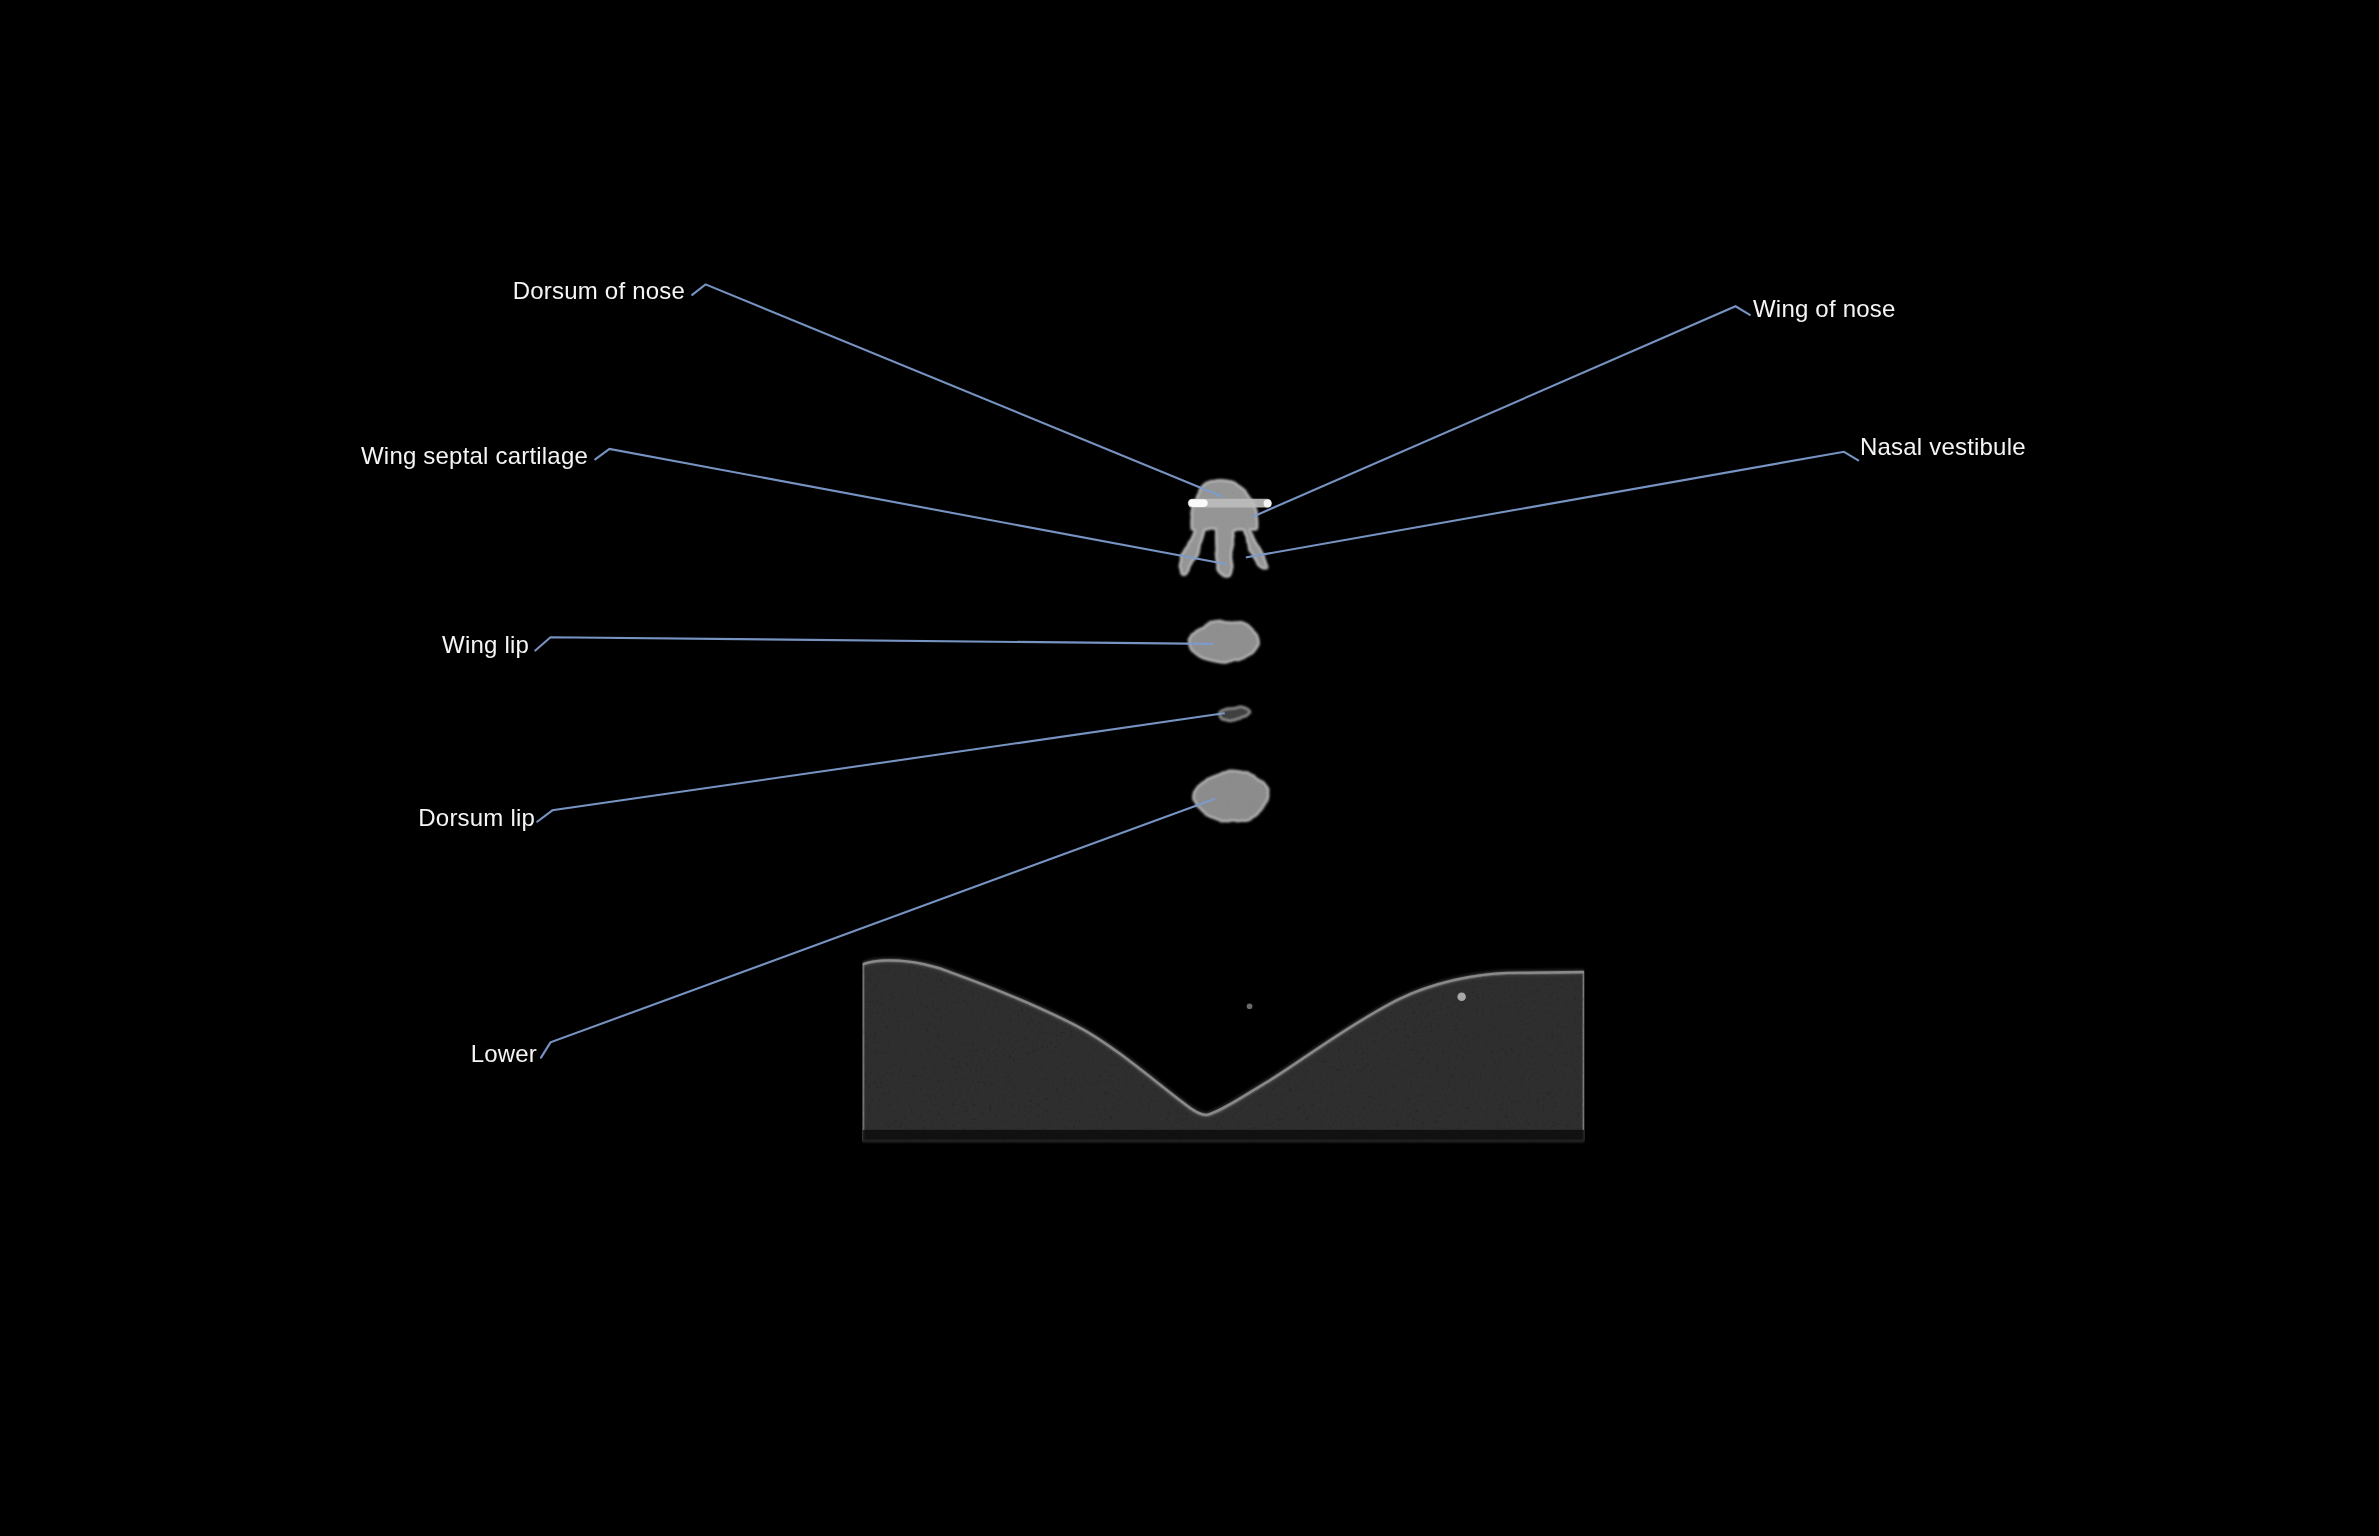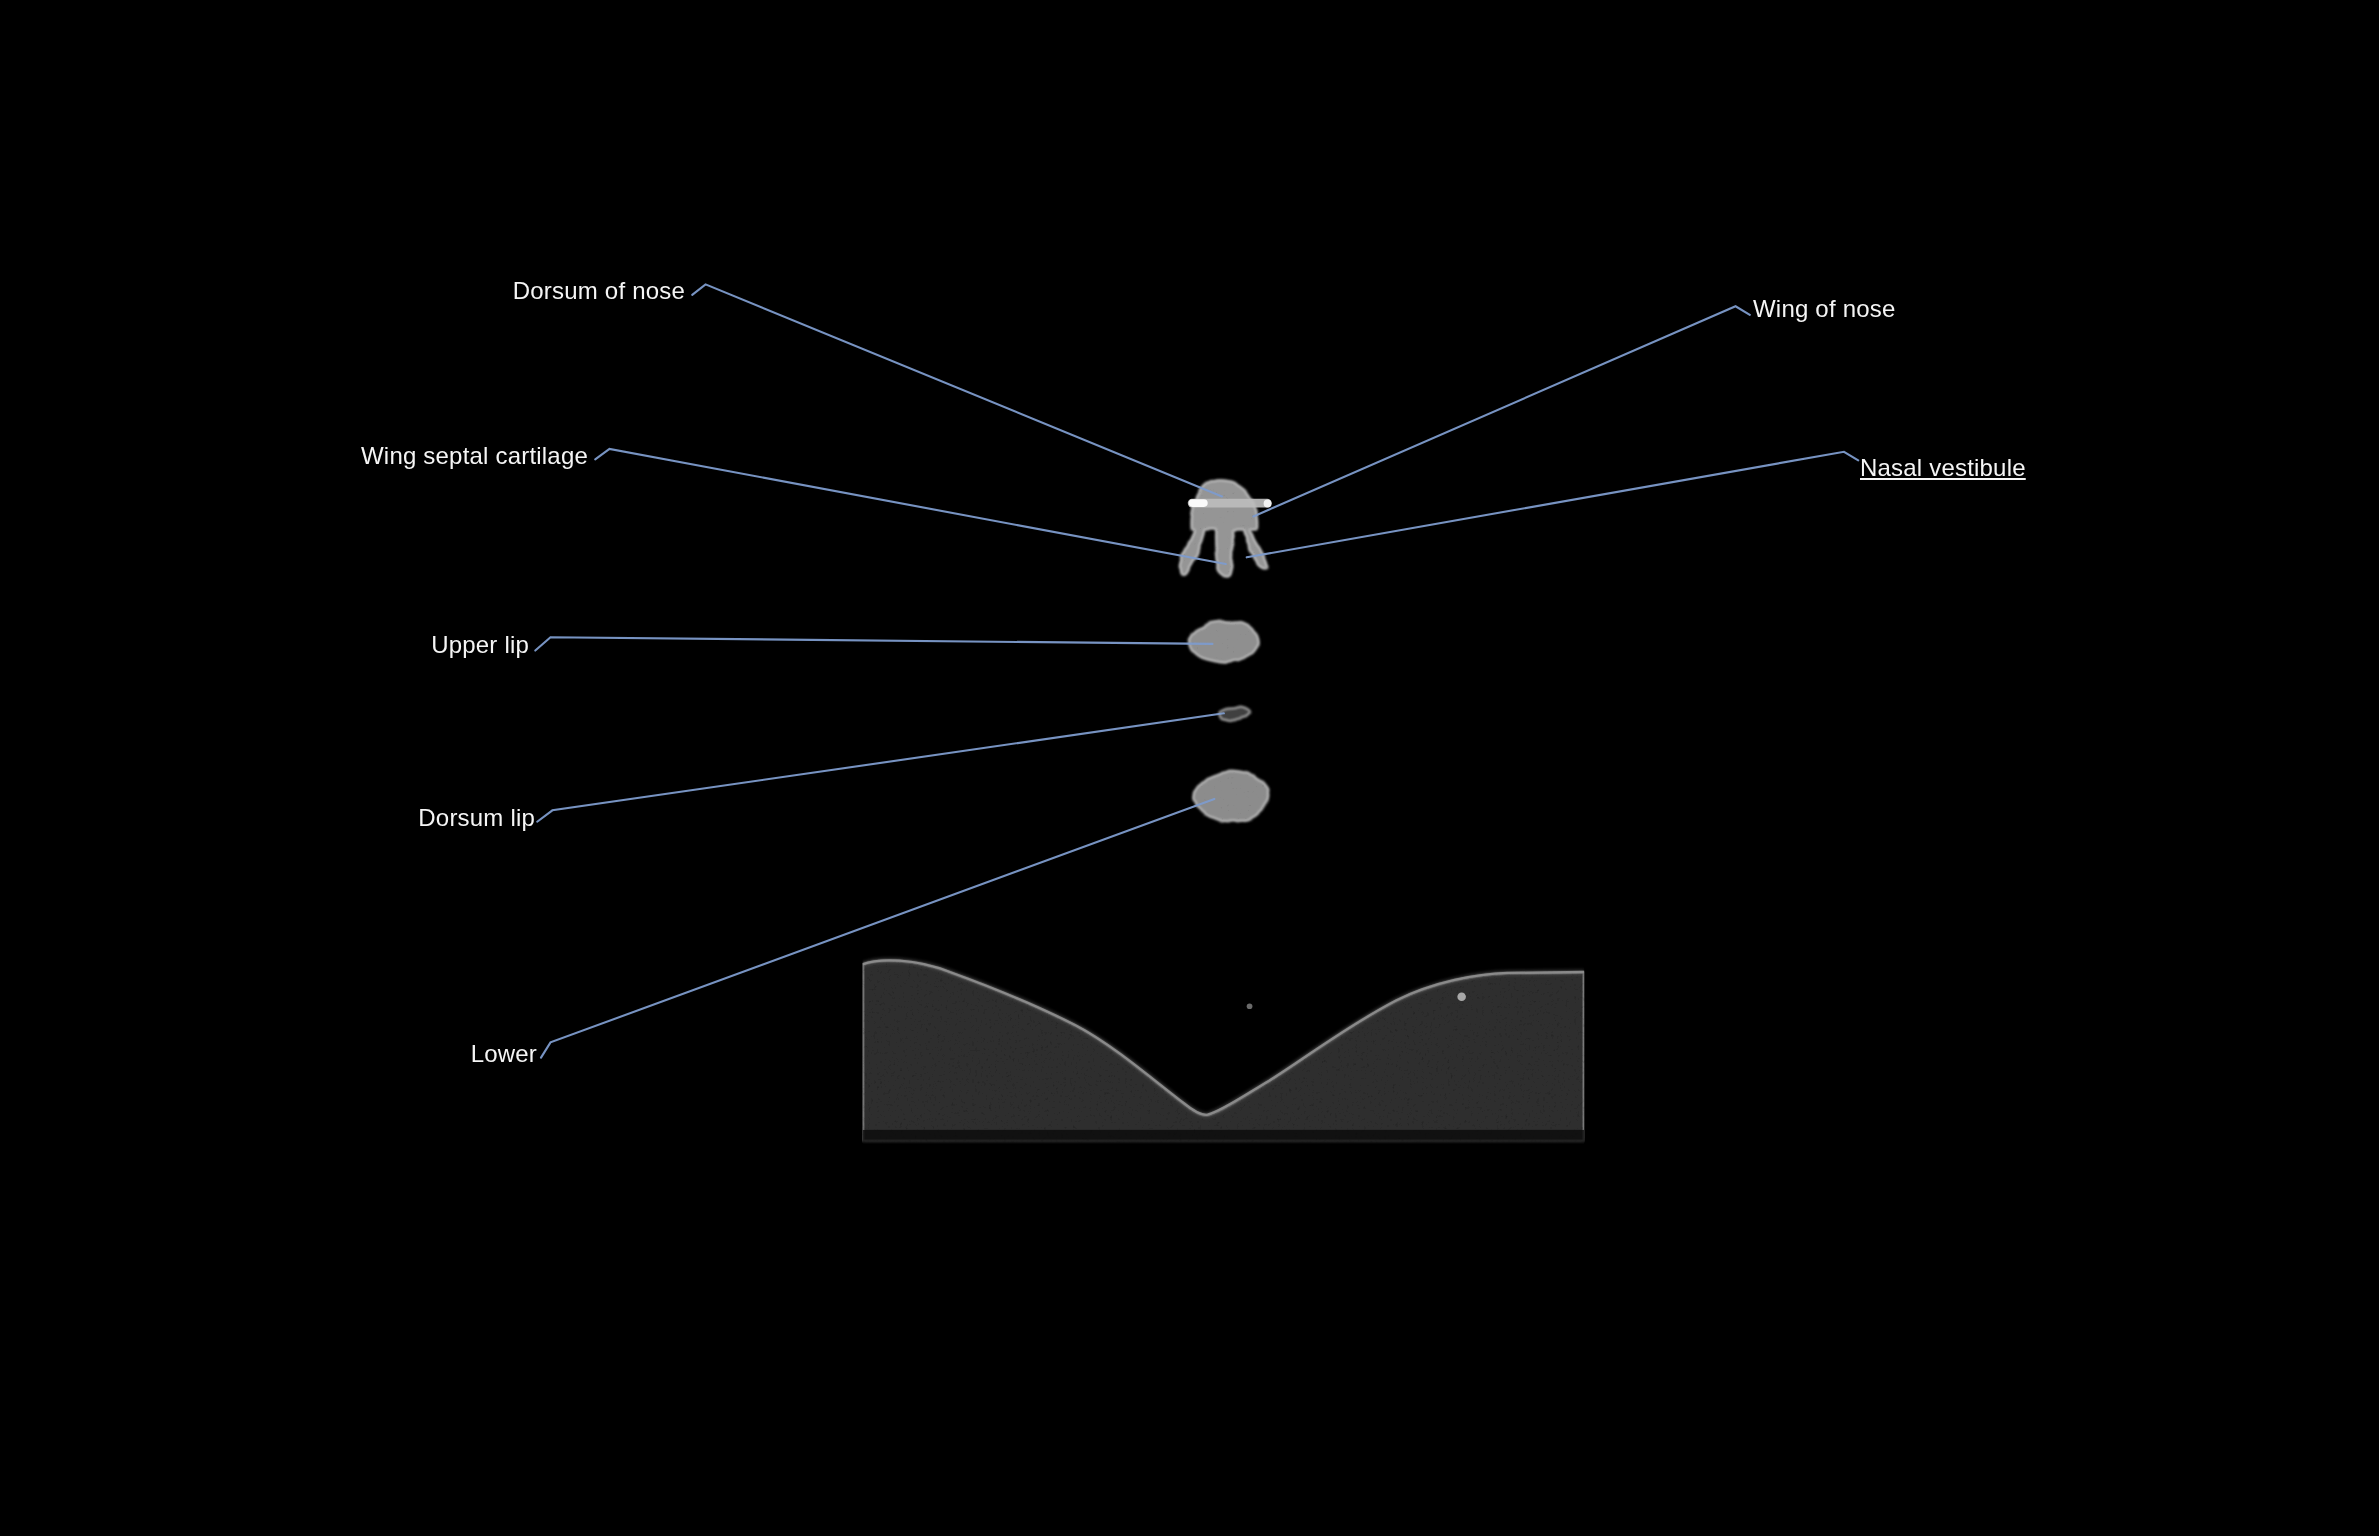--- a/index.html
+++ b/index.html
@@ -19,21 +19,21 @@
     font-size: 24px;
     line-height: 28.5px;
     white-space: nowrap;
     letter-spacing: 0.2px;
   }
   .anno-left  { text-align: right; }
   .anno-right { text-align: left; }
   #label-dorsum   { right: 1707px; top: 277px; }
   #label-wing     { left: 1741px;  top: 295px; }
   #label-septal   { right: 1804px; top: 442px; }
-  #label-vestibule{ left: 1848px;  top: 454px; text-decoration: underline; }
+  #label-vestibule{ left: 1848px;  top: 433px; }
   #label-upperlip { right: 1863px; top: 631px; }
   #label-lowerlip { right: 1857px; top: 804px; }
   #label-chin     { right: 1855px; top: 1040px; }
   .leader { fill: none; stroke-width: 2.2px; opacity: 0.95; stroke-linejoin: miter; stroke-linecap: round; }
 </style>
 </head>
 <body>
 
 <div class="stage">
 
@@ -129,17 +129,17 @@
       <polyline class="leader" points="550,684 566,670 1262,677" stroke="#7d9bcc"></polyline>
       <polyline class="leader" points="552,864 568,852 1274,750" stroke="#7d9bcc"></polyline>
       <polyline class="leader" points="556,1112 566,1096 1264,840" stroke="#7d9bcc"></polyline>
     </g>
   </svg>
 
   <div id="label-dorsum" class="anno-label anno-left">Dorsum of nose</div>
   <div id="label-wing" class="anno-label anno-right">Wing of nose</div>
   <div id="label-septal" class="anno-label anno-left">Wing septal cartilage</div>
   <div id="label-vestibule" class="anno-label anno-right">Nasal vestibule</div>
-  <div id="label-upperlip" class="anno-label anno-left">Upper lip</div>
+  <div id="label-upperlip" class="anno-label anno-left">Wing lip</div>
   <div id="label-lowerlip" class="anno-label anno-left">Dorsum lip</div>
   <div id="label-chin" class="anno-label anno-left">Lower</div>
 </div>
 
 
 </body></html>

